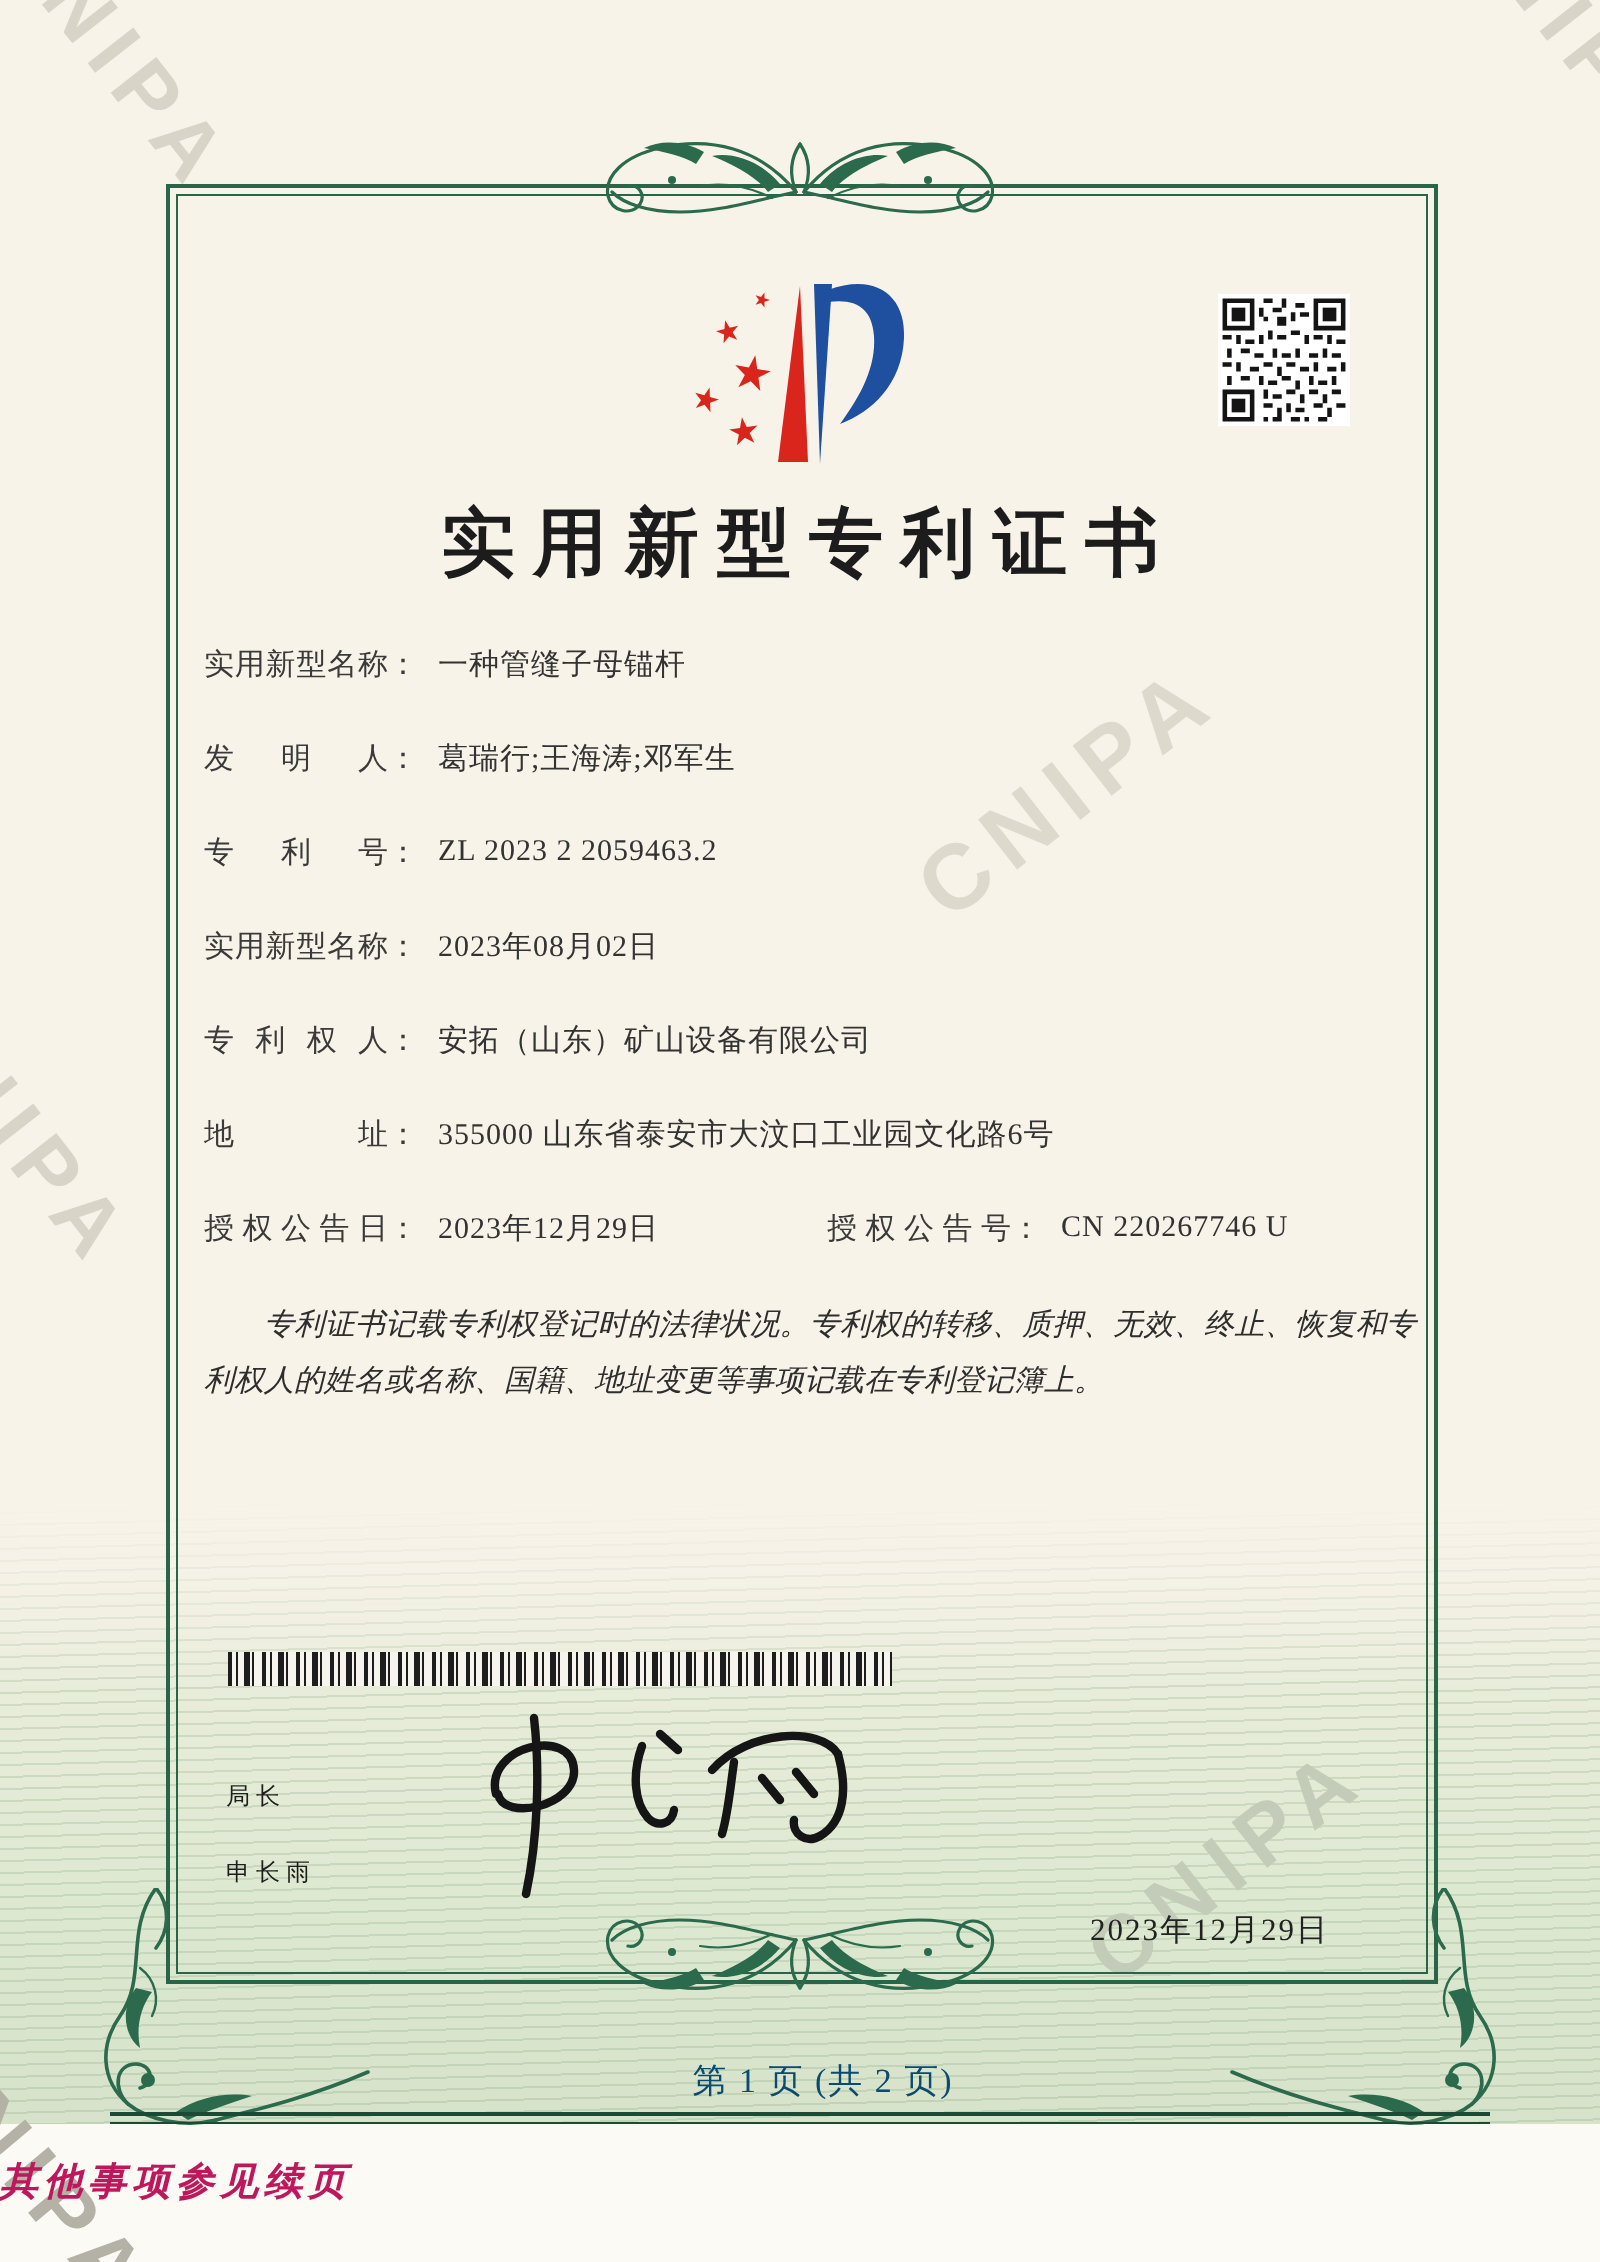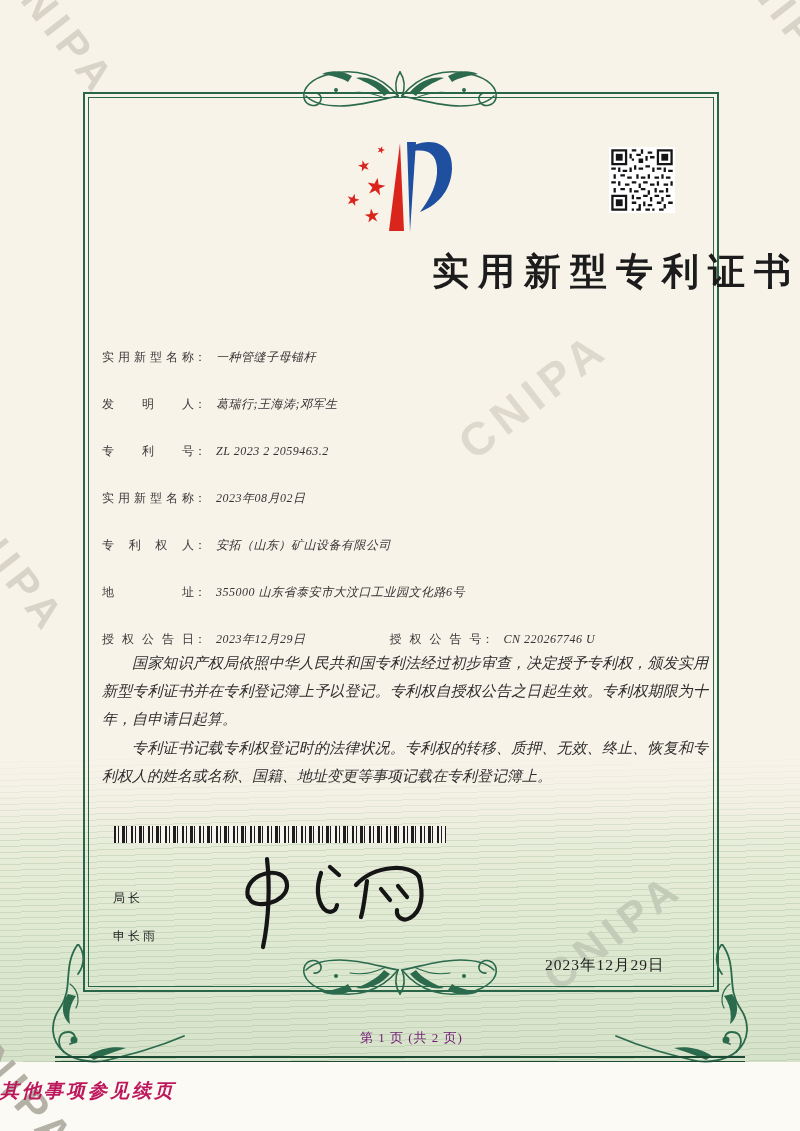--- a/index.html
+++ b/index.html
@@ -34,44 +34,44 @@
   .orn-top{left:285px;top:60px;}
   .orn-bottom{left:285px;top:950px;}
   .orn-bl{left:48px;top:944px;}
   .orn-br{left:607px;top:944px;}
 
   
   .content{position:absolute;inset:0;z-index:4;}
   .cert-no{position:absolute;left:100px;top:140px;font-size:17px;letter-spacing:2.5px;color:#3a3a3a;}
   .logo{position:absolute;left:340px;top:136px;}
   .qr{position:absolute;left:609px;top:147px;}
-  .title{position:absolute;left:0;right:0;top:247px;text-align:right;
+  .title{position:absolute;left:0;right:0;top:247px;text-align:center;
          font-size:37px;font-weight:700;letter-spacing:9px;text-indent:9px;color:#1c1c1c;font-family:Liberation Mono, monospace;}
-  .fields{position:absolute;left:102px;top:334px;width:612px;font-size:12px;color:#3a3a3a;}
+  .fields{position:absolute;left:102px;top:309px;width:612px;font-size:15px;color:#3a3a3a;}
   .frow{height:47px;display:flex;align-items:center;}
   .flabel{width:92px;flex:none;text-align:justify;text-align-last:justify;}
   .fcolon{flex:none;margin-right:10px;}
-  .fvalue{white-space:nowrap;letter-spacing:.5px;color:#333;font-style:italic;}
+  .fvalue{white-space:nowrap;letter-spacing:.5px;color:#333;}
   .pair2{display:flex;align-items:center;margin-left:84px;}
   .paras{position:absolute;left:102px;top:649px;width:606px;font-size:15px;font-style:italic;
          color:#2e2e2e;line-height:28px;text-align:justify;}
   .paras p{margin:0;text-indent:2em;}
   .paras p + p{margin-top:1px;}
   .barcode{position:absolute;left:114px;top:826px;width:332px;height:17px;
     background:repeating-linear-gradient(90deg,
       #1d1d1d 0 2px, #f6f4ec 2px 4px, #1d1d1d 4px 5px, #f6f4ec 5px 8px,
       #1d1d1d 8px 11px, #f6f4ec 11px 12px, #1d1d1d 12px 13px, #f6f4ec 13px 17px);}
   .sig-title{position:absolute;left:113px;top:890px;font-family:"Liberation Sans","DejaVu Sans",sans-serif;
              font-size:12px;letter-spacing:3px;color:#1d1d1d;}
   .sig-name{position:absolute;left:113px;top:928px;font-family:"Liberation Sans","DejaVu Sans",sans-serif;
             font-size:12px;letter-spacing:3px;color:#1d1d1d;}
   .sig-hand{position:absolute;left:218px;top:853px;}
   .sig-date{position:absolute;left:545px;top:955px;font-size:15.5px;letter-spacing:1px;color:#222;}
-  .page-info{position:absolute;left:0;right:0;top:1029px;text-align:center;font-size:13px;
-             letter-spacing:1px;color:#701a75;margin-left:23px;}
+  .page-info{position:absolute;left:0;right:0;top:1029px;text-align:center;font-size:17px;
+             letter-spacing:1px;color:#0c4a6e;margin-left:23px;}
   .separator{position:absolute;left:55px;top:1056px;width:690px;height:3px;
              border-top:2.5px solid #1b4a35;border-bottom:1px solid #1b4a35;}
   .cont-note{position:absolute;left:0;right:0;top:1078px;font-size:19px;
              font-weight:700;font-style:italic;letter-spacing:3px;color:#be185d;}
   svg{display:block;}
 </style>
 </head>
 <body>
 
 <div class="page">
@@ -212,21 +212,20 @@
           <span class="fvalue">2023年12月29日</span>
         <span class="pair2">
           <span class="flabel">授权公告号</span>
             <span class="fcolon">：</span>
             <span class="fvalue">CN 220267746 U</span>
         </span>
       </div>
     </div>
 
     <div class="paras">
-      <p>国家知识产权局依照中华人民共和国专利法经过初步审查，决定授予专利权，颁发实用新型专利证书并在专利登记簿上予以登记。专利权自授权公告之日起生效。专利权期限为十年，自申请日起算。</p>
       <p>专利证书记载专利权登记时的法律状况。专利权的转移、质押、无效、终止、恢复和专利权人的姓名或名称、国籍、地址变更等事项记载在专利登记簿上。</p>
     </div>
 
     <div class="barcode"></div>
 
     <div class="sig-title">局长</div>
     <div class="sig-name">申长雨</div>
 
     <svg class="sig-hand" width="230" height="100" viewBox="0 0 230 100">
       <g stroke="#151515" stroke-width="4.2" fill="none" stroke-linecap="round" stroke-linejoin="round">

